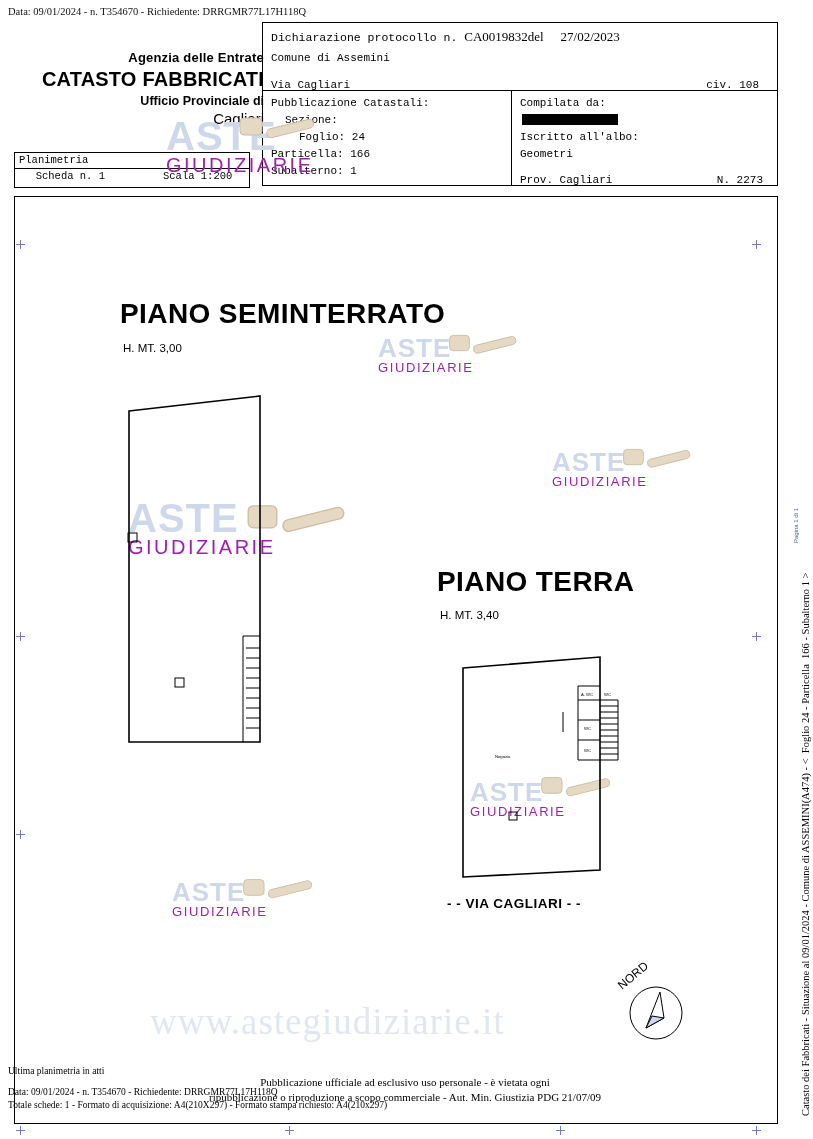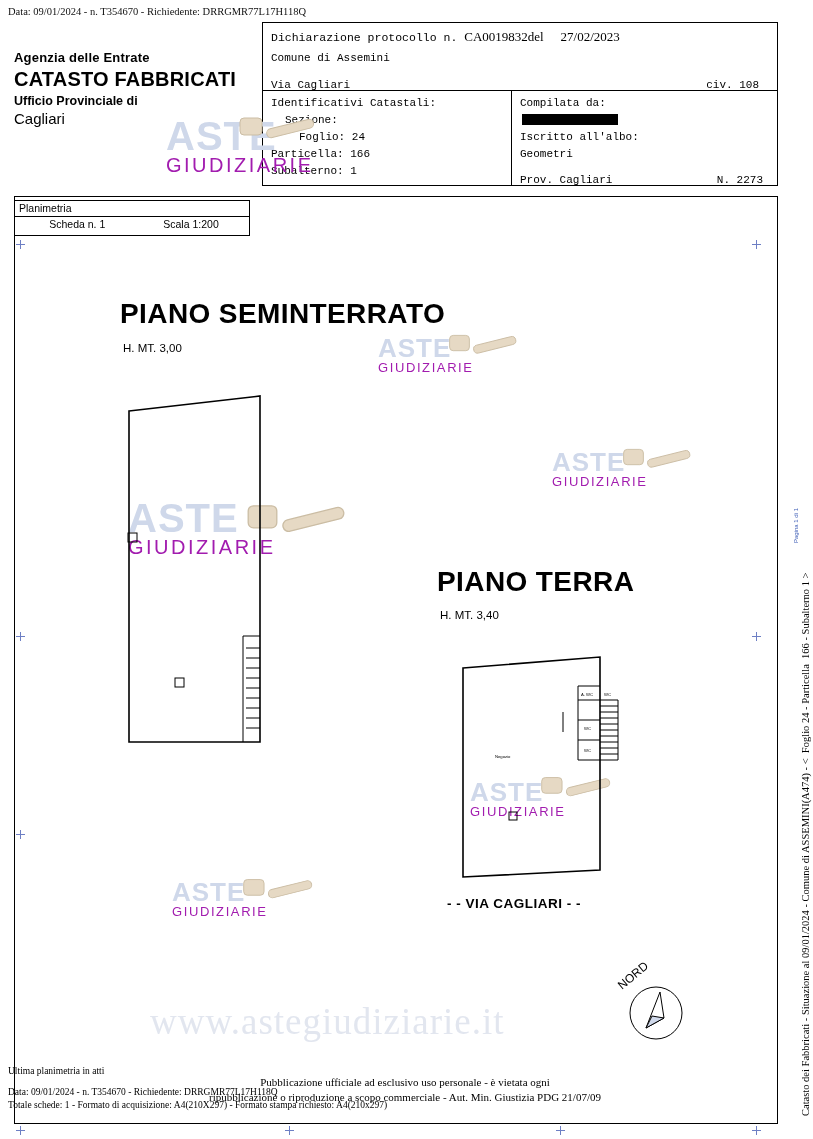--- a/index.html
+++ b/index.html
@@ -43,41 +43,40 @@
     content: "";
     position: absolute;
     background: #6d7fc4;
   }
   .cross:before { left: 4px; top: 0; width: 1px; height: 9px; }
   .cross:after { top: 4px; left: 0; height: 1px; width: 9px; }
 
   
   .agency-block {
     position: absolute;
-    left: 14px;
+    left: 28px;
     top: 22px;
     width: 236px;
-    text-align: left;
+    text-align: right;
     font-family: "Liberation Sans", sans-serif;
   }
   .agency-line1 { font-size: 13px; font-weight: bold; margin-top: 28px; letter-spacing: .2px;}
   .agency-line2 { font-size: 20px; font-weight: bold; margin-top: 3px; letter-spacing: .2px;}
   .agency-line3 { font-size: 12.5px; font-weight: bold; margin-top: 3px;}
   .agency-line4 { font-size: 15px; font-weight: normal; margin-top: 2px;}
 
   .plan-box {
     position: absolute;
     left: 14px;
     top: 152px;
     width: 234px;
     height: 34px;
     border: 1.3px solid #000;
-    font-family: Liberation Sans, sans-serif;
+    font-family: Liberation Mono, monospace;
     font-size: 10.5px;
-    margin-top: 48px;
   }
   .plan-box .row1 {
     height: 16px;
     border-bottom: 1px solid #000;
     padding: 1px 0 0 4px;
     box-sizing: border-box;
   }
   .plan-box .row2 {
     padding: 1px 0 0 4px;
     display: flex;
@@ -320,21 +319,21 @@
         <span class="prot">CA0019832del</span>
         <span class="prot" style="margin-left:10px;">27/02/2023</span>
       </div>
       <div class="l2">Comune di Assemini</div>
       <div class="l3">
         <span>Via Cagliari</span>
         <span class="civ">civ. 108</span>
       </div>
     </div>
     <div class="decl-left">
-      <div>Identificativi Catastali:</div>
+      <div>Pubblicazione Catastali:</div>
       <div class="indent1">Sezione:</div>
       <div class="indent1" style="padding-left:28px;">Foglio: 24</div>
       <div>Particella: 166</div>
       <div>Subalterno: 1</div>
     </div>
     <div class="decl-right">
       <div class="r-line">
         <span>Compilata da:</span>
       </div>
       <div class="r-line"><span class="redact"></span></div>

